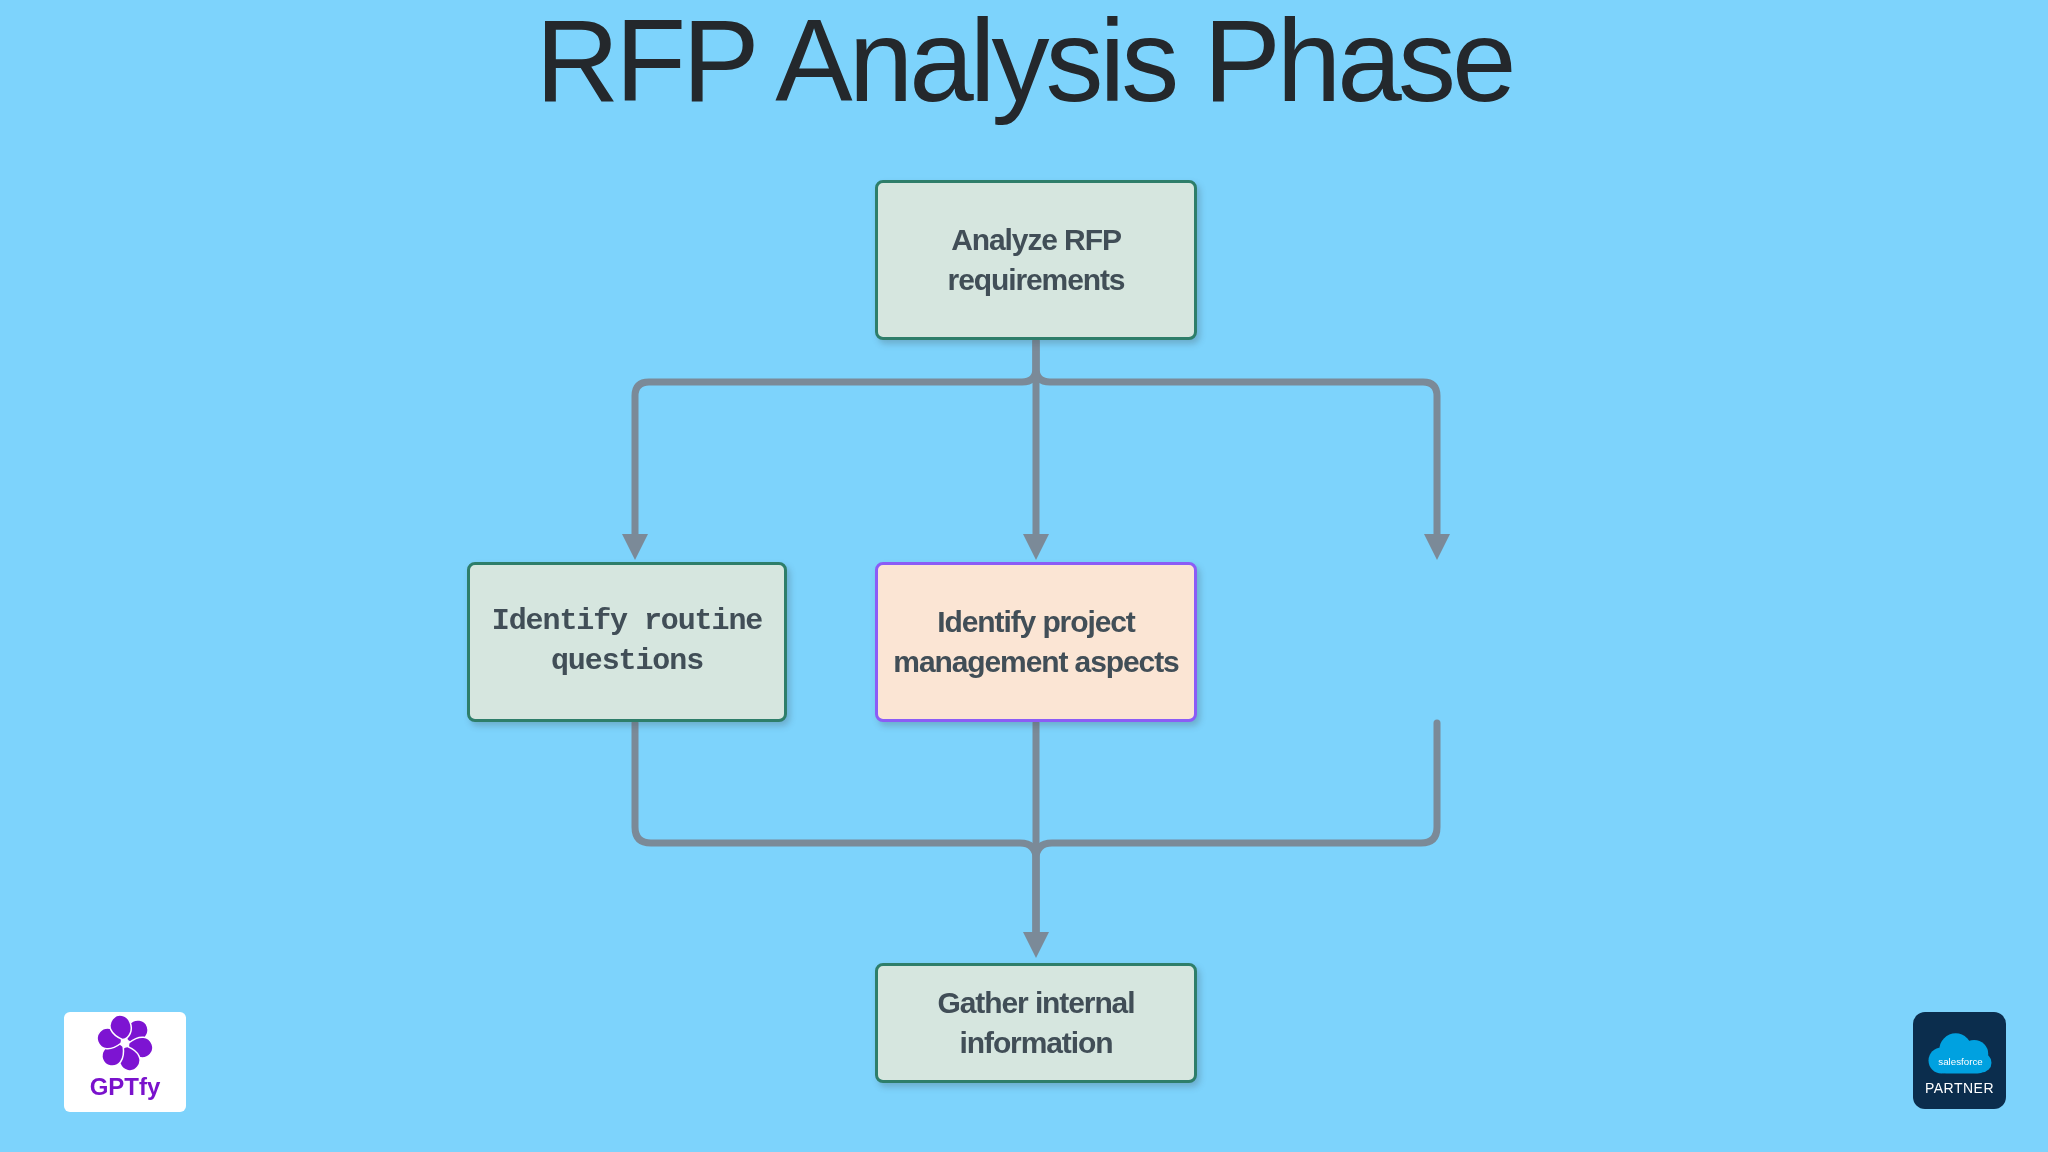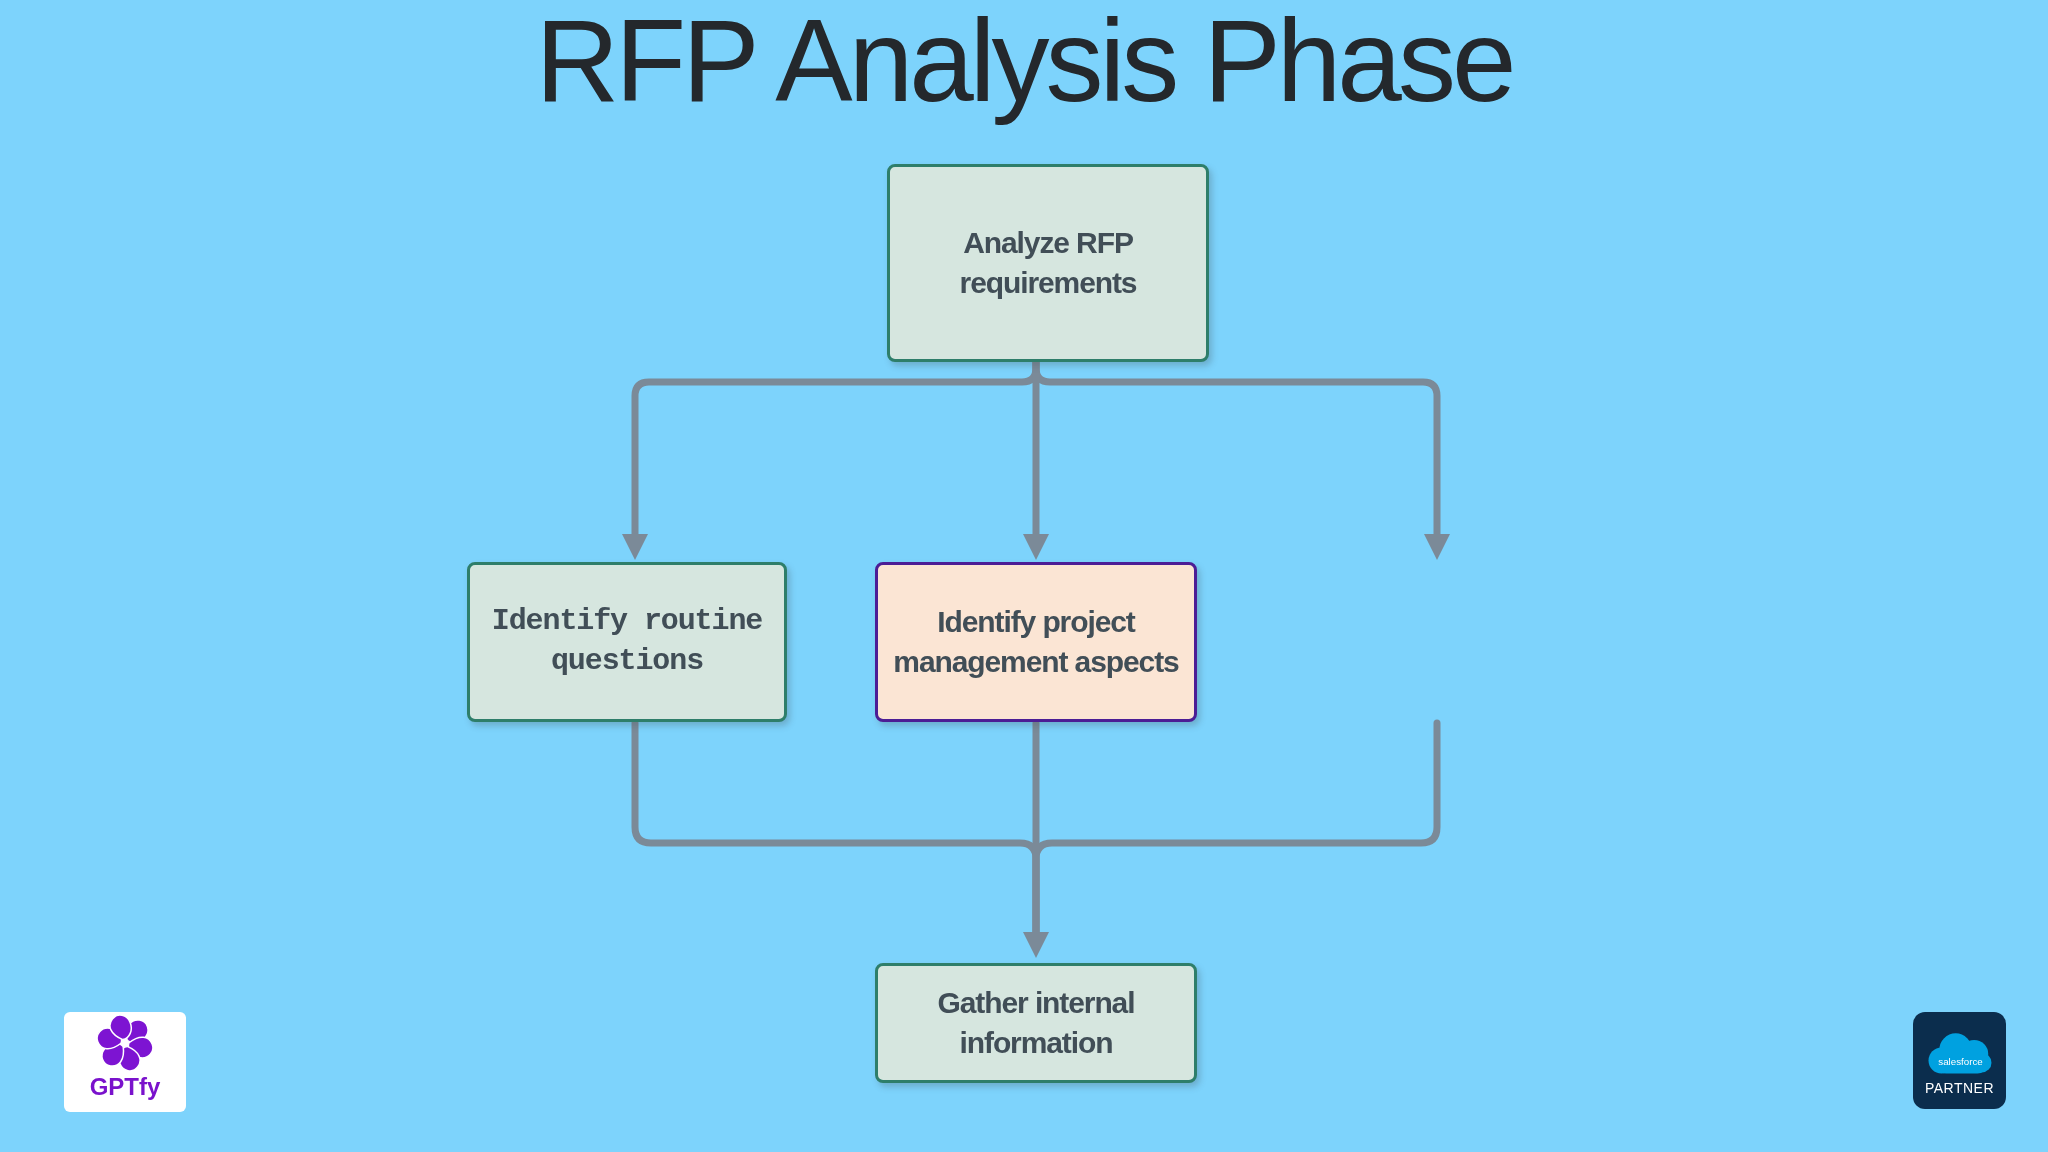--- a/index.html
+++ b/index.html
@@ -31,23 +31,23 @@
     text-align:center;
     font-weight:700;
     font-size:30px;
     letter-spacing:-1.1px;
     line-height:1.32;
     color:#414e57;
     box-shadow:3px 4px 6px rgba(70,90,100,0.30);
   }
   .node span{white-space:pre-line;display:block;width:100%;}
   .node.green{background:#d6e6df;border:3px solid #2e7e6a;}
-  .node.orange{background:#fbe5d4;border:3px solid #4c1d95;}
+  .node.orange{background:#fbe5d4;border:3px solid #8b5cf6;}
 
-  .node-analyze {left:875px;top:164px;width:322px;height:198px;margin-left:12px;}
+  .node-analyze {left:875px;top:180px;width:322px;height:160px;}
   .node-routine {left:467px;top:562px;width:320px;height:160px;font-family:Liberation Mono, monospace;}
   .node-pm      {left:875px;top:562px;width:322px;height:160px;}
   .node-diff    {left:1277px;top:562px;width:321px;height:160px;}
   .node-gather  {left:875px;top:963px;width:322px;height:120px;}
 
   .gptfy-badge{
     position:absolute;left:64px;top:1012px;width:122px;height:100px;
     background:#ffffff;border-radius:6px;
     display:flex;flex-direction:column;align-items:center;justify-content:flex-start;
   }

